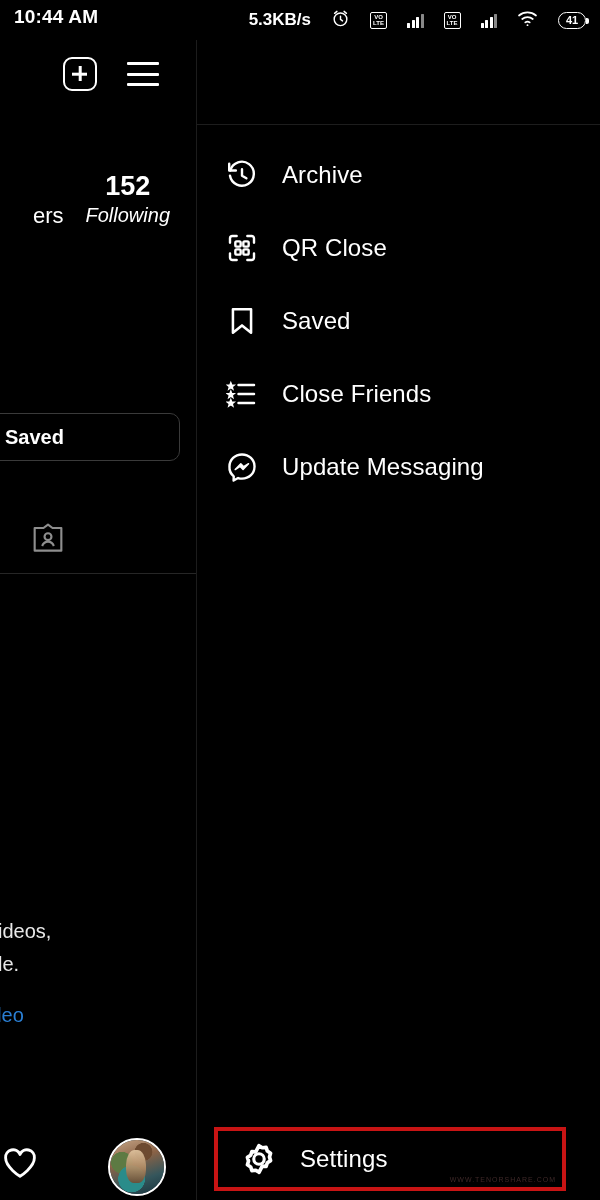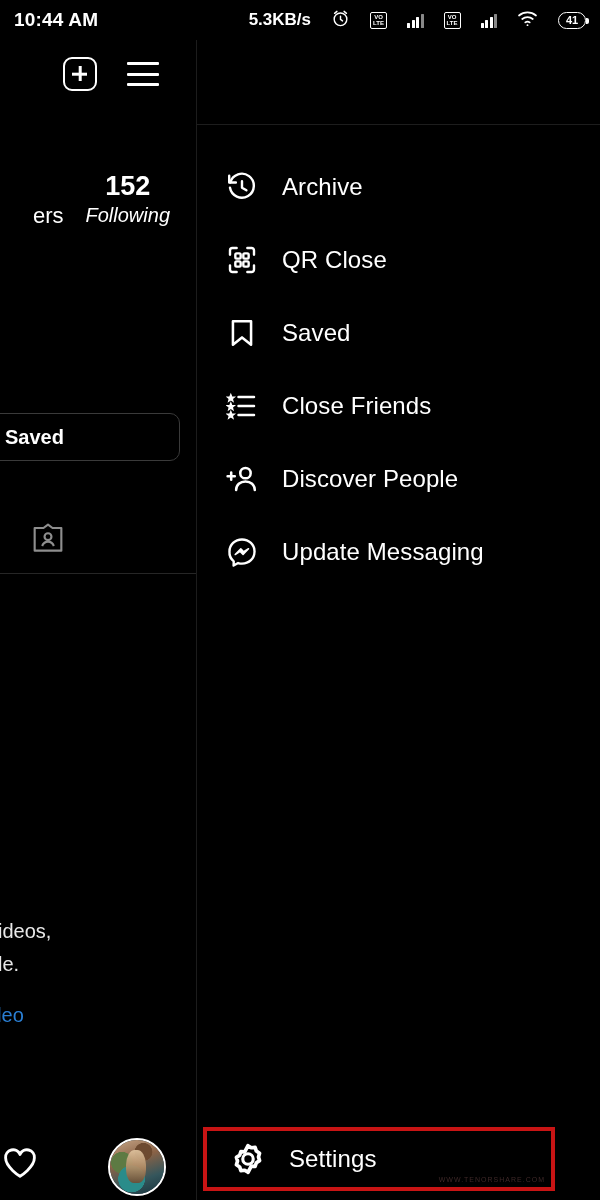--- a/index.html
+++ b/index.html
@@ -16,23 +16,22 @@
     position: relative;
     -webkit-font-smoothing: antialiased;
   }
 
   
   .status-bar {
     position: absolute;
     left: 0; top: 0;
     width: 600px; height: 40px;
     display: flex;
-    align-items: center;
     justify-content: space-between;
-    padding: 12px 14px;
+    padding: 6px 14px;
     box-sizing: border-box;
     z-index: 30;
   }
   .status-time {
     font-size: 19px;
     font-weight: bold;
     letter-spacing: 0.2px;
   }
   .status-right {
     display: flex;
@@ -246,21 +245,21 @@
   }
   .panel-edge {
     position: absolute;
     left: 196px; top: 40px;
     width: 1px; height: 1160px;
     background: #1c1c1c;
   }
 
   .menu-list {
     position: absolute;
-    left: 0; top: 110px;
+    left: 0; top: 98px;
     width: 403px;
   }
   .menu-item {
     display: flex;
     align-items: center;
     height: 73px;
     padding-left: 25px;
     box-sizing: border-box;
   }
   .menu-icon {
@@ -274,21 +273,21 @@
   }
   .menu-label {
     font-size: 24px;
     color: #ffffff;
     letter-spacing: 0.1px;
   }
 
   
   .settings-row {
     position: absolute;
-    left: 6px;
+    left: 17px;
     bottom: 9px;
     width: 352px;
     height: 64px;
     border: 4px solid #c81414;
     box-sizing: border-box;
     display: flex;
     align-items: center;
     padding-left: 21px;
   }
   .settings-row .menu-icon { margin-right: 21px; }
@@ -451,30 +450,20 @@
         <svg width="32" height="32" viewBox="0 0 24 24" fill="none" stroke="#fff" stroke-width="1.9" stroke-linecap="round">
           <path d="M3.6 3.4l.7 1.8 1.9.1-1.5 1.2.5 1.9-1.6-1.1L2 8.4l.5-1.9L1 5.3l1.9-.1z" fill="#fff" stroke-width="1"></path>
           <path d="M3.6 9.8l.7 1.8 1.9.1-1.5 1.2.5 1.9-1.6-1.1L2 14.8l.5-1.9L1 11.7l1.9-.1z" fill="#fff" stroke-width="1"></path>
           <path d="M3.6 16.2l.7 1.8 1.9.1-1.5 1.2.5 1.9-1.6-1.1L2 21.2l.5-1.9L1 18.1l1.9-.1z" fill="#fff" stroke-width="1"></path>
           <path d="M9.4 5.2H21M9.4 12H21M9.4 18.8H21"></path>
         </svg>
       </span>
       <span class="menu-label">Close Friends</span>
     </div>
 
-    <div class="menu-item">
-      <span class="menu-icon">
-        <svg width="32" height="32" viewBox="0 0 24 24" fill="none" stroke="#fff" stroke-width="1.9" stroke-linecap="round" stroke-linejoin="round">
-          <circle cx="14.6" cy="7.6" r="3.9"></circle>
-          <path d="M7.6 20.3c0-3.9 3.1-6.5 7-6.5s7 2.6 7 6.5"></path>
-          <path d="M3.9 7.2v5.4M1.2 9.9h5.4"></path>
-        </svg>
-      </span>
-      <span class="menu-label">Discover People</span>
-    </div>
 
     <div class="menu-item">
       <span class="menu-icon">
         <svg width="32" height="32" viewBox="0 0 24 24" fill="none" stroke="#fff" stroke-width="1.8" stroke-linejoin="round">
           <path d="M12 2.6c5.3 0 9.4 3.9 9.4 9 0 5.2-4.1 9.1-9.4 9.1-1 0-2-.15-2.9-.42l-3.4 1.9.1-3.2A8.8 8.8 0 0 1 2.6 11.6c0-5.1 4.1-9 9.4-9z"></path>
           <path d="M6.9 13.9l4.2-4.4 2.2 2.3 3.6-2.3-4.1 4.4-2.2-2.3z" fill="#fff" stroke-width="1.1"></path>
         </svg>
       </span>
       <span class="menu-label">Update Messaging</span>
     </div>

